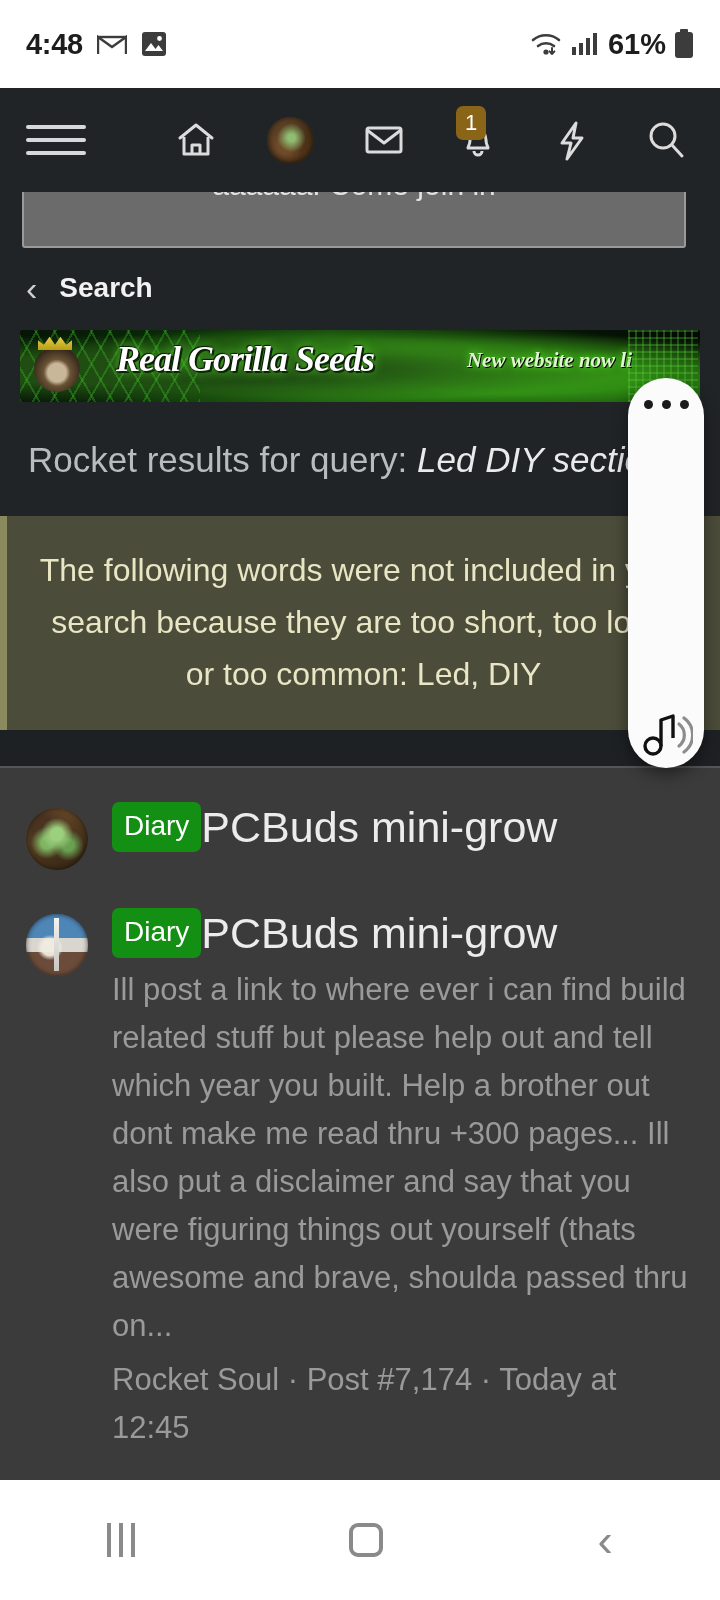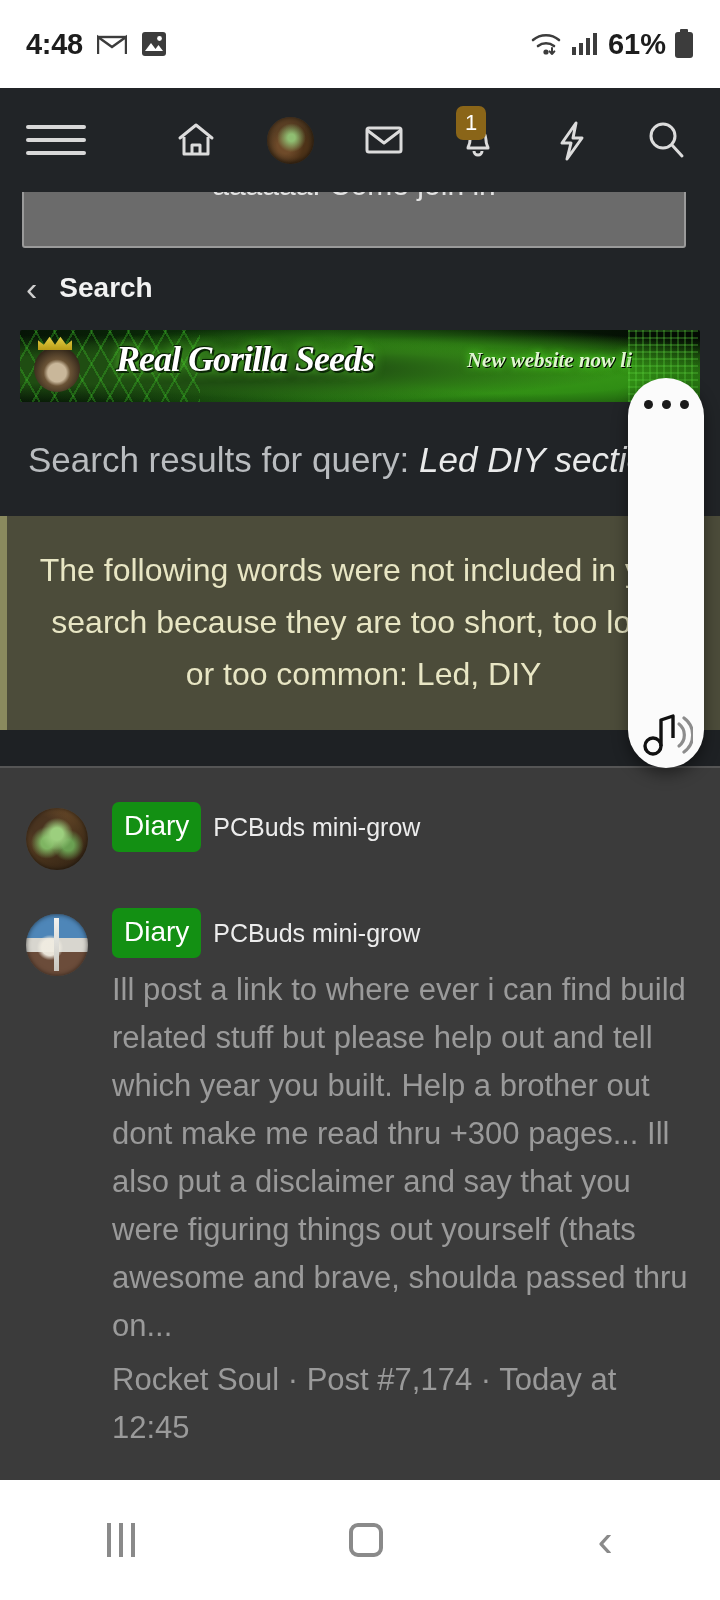--- a/index.html
+++ b/index.html
@@ -151,24 +151,24 @@
   }
   .av-rocket::before {
     content:""; position:absolute; left:18%; top:34%; width:42%; height:40%;
     background:radial-gradient(ellipse at 50% 50%, rgba(240,236,225,.95) 0 45%, rgba(240,236,225,0) 72%);
   }
   .res-body { flex:1; min-width:0; }
   .res-title { display:block; margin-bottom:4px; }
   .chip {
     display:inline-block; background:#139013; color:#ffffff;
     font-size:28px; line-height:1; padding:10px 12px 12px 12px;
-    border-radius:7px; vertical-align:middle; margin-right:12px;
+    border-radius:7px; vertical-align:middle; 
   }
   .res-title-text {
-    color:#ececec; font-size:25px; vertical-align:middle;
+    color:#ececec; font-size:43px; vertical-align:middle;
   }
   .res-snippet {
     color:#9a9a9a; font-size:31px; line-height:48px; margin-top:8px;
   }
   .res-meta {
     color:#9a9a9a; font-size:31px; line-height:48px; margin-top:6px;
   }
 
   
   .floater {
@@ -299,21 +299,21 @@
       <div class="ad-honey"></div>
       <div class="ad-gorilla"></div>
       <div class="ad-crown"></div>
       <div class="ad-logo">Real Gorilla Seeds</div>
       <div class="ad-tag">New website now li</div>
       <div class="ad-dots"></div>
     </div>
   </div>
 
   <div class="sr-head">
-    <span>Search results for query:</span>
+    <span>Rocket results for query:</span>
     <em>Led DIY section</em>
   </div>
 
   <div class="notice">The following words were not included in your search because they are too short, too long, or too common: Led, DIY</div>
   <div class="gap-dark"></div>
 
   <div class="results">
 
     <div class="result">
       <div class="res-av av-plant"></div>

